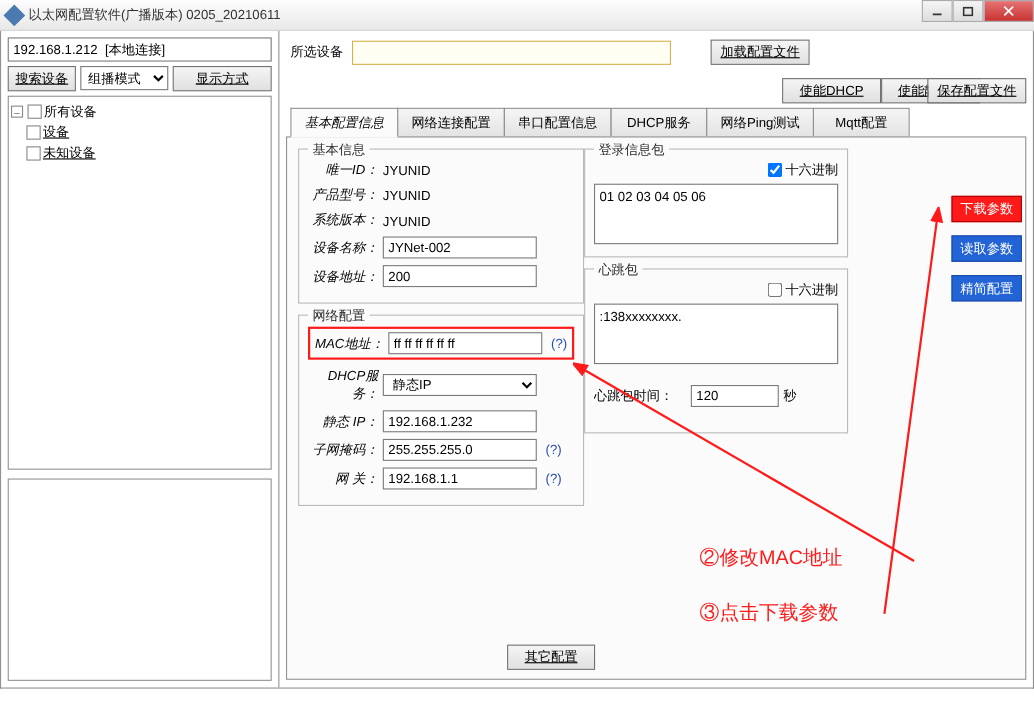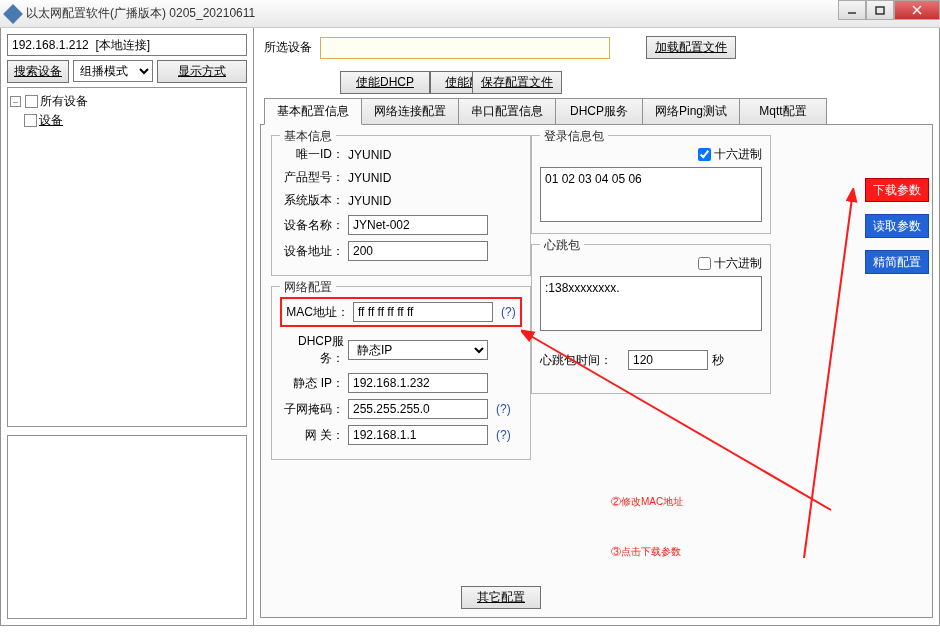--- a/index.html
+++ b/index.html
@@ -27,53 +27,53 @@
 .tree-item { display: flex; align-items: center; gap: 2px; padding: 1px 0; }
 .tree-item .chk { width: 13px; height: 13px; border: 1px solid #888; background: #fff; }
 .tree-item .plus { width: 11px; height: 11px; border: 1px solid #888; display: flex; align-items: center; justify-content: center; font-size: 9px; color: #666; margin-right: 2px; }
 .tree .indent { margin-left: 14px; text-decoration: underline; }
 
 .log { flex: 1; border: 1px solid #929292; background: #fff; margin-top: 4px; }
 
 .top-row { display: flex; align-items: center; gap: 8px; padding: 2px 0 8px; }
 .sel-device-lbl { margin-left: 4px; }
 .sel-device-box { width: 290px; height: 22px; border: 1px solid #d6b24e; background: #fffef2; }
-.top-row2 { display: flex; padding-left: 80px; margin-top: 4px; }
+.top-row2 { display: flex; padding-left: 80px; margin-top: 4px; justify-content: flex-end; }
 
 .tab-row { display: flex; padding-left: 4px; margin-top: 4px; }
 .tab { border: 1px solid #929292; background: linear-gradient(#f5f5f5,#e3e3e3); padding: 4px 12px; margin-right: -1px; min-width: 88px; text-align: center; cursor: default; }
-.tab.active { background: #fbfbfb; border-bottom: 1px solid #fbfbfb; position: relative; z-index: 2; }
+.tab.active { background: #fbfbfb; border-bottom: 1px solid #fbfbfb; position: relative; z-index: 2; font-style: italic; }
 
 .tab-panel { border: 1px solid #929292; background: #fbfbfb; height: 494px; margin-top: -1px; position: relative; padding: 10px; display: flex; }
 
 .fieldset { border: 1px solid #b9b9b9; padding: 10px 8px 8px; position: relative; }
 .fieldset .legend { position: absolute; top: -8px; left: 8px; background: #fbfbfb; padding: 0 4px; color: #2a2a2a; }
 
 .form-row { display: flex; align-items: center; margin-bottom: 6px; gap: 4px; }
-.form-row .lbl { width: 64px; text-align: right; }
+.form-row .lbl { width: 64px; text-align: right; font-style: italic; }
 .form-row .val { width: 140px; height: 20px; border: 1px solid #7a7a7a; background: #fff; padding: 1px 4px; }
 .form-row .q { color: #2a4db0; cursor: default; margin-left: 4px; }
 
 .col-left { width: 260px; display: flex; flex-direction: column; gap: 10px; }
 .col-right { width: 240px; display: flex; flex-direction: column; gap: 10px; }
 
 .hl-red { border: 2px solid #ff1a1a; padding: 3px; }
 
 .textarea { border: 1px solid #7a7a7a; background: #fff; padding: 4px; width: 100%; height: 55px; resize: none; }
 .chk2 { display: flex; align-items: center; gap: 3px; }
 .chk2 input { width: 13px; height: 13px; }
 
 .side-buttons { position: absolute; right: 10px; top: 150px; display: flex; flex-direction: column; gap: 12px; }
 .side-btn { width: 64px; height: 24px; border: 1px solid #1b4aa8; color: #fff; display: flex; align-items: center; justify-content: center; }
 .side-btn.red { background: #ff1a1a; border-color: #b00000; }
 .side-btn.blue { background: #2263d6; }
 
 
 .anno { position: absolute; pointer-events: none; }
-.anno-text { color: #ff1a1a; font-size: 10px; position: absolute; }
+.anno-text { color: #ff1a1a; font-size: 18px; position: absolute; margin-left: 25px; }
 
 .other-btn-row { position: absolute; left: 200px; bottom: 8px; }
 </style>
 </head>
 <body>
 
 <div class="titlebar">
   <div class="icon-diamond"></div>
   <span class="title-text">以太网配置软件(广播版本)   0205_20210611</span>
   <div class="win-controls">
@@ -106,20 +106,24 @@
     </div>
     <div class="tree">
       <div class="tree-item">
           <span class="plus">–</span>
           <span class="chk"></span>
           <span>所有设备</span>
         </div>
       <div class="tree-item indent">
           <span class="chk"></span>
           <span>设备</span>
+        </div>
+      <div class="tree-item indent">
+          <span class="chk"></span>
+          <span>未知设备</span>
         </div>
     </div>
     <div class="log"></div>
   </div>
 
   <div class="right-col">
     <div class="top-row">
       <span class="sel-device-lbl">所选设备</span>
       <div class="sel-device-box"></div>
       <div style="width:20px"></div>

